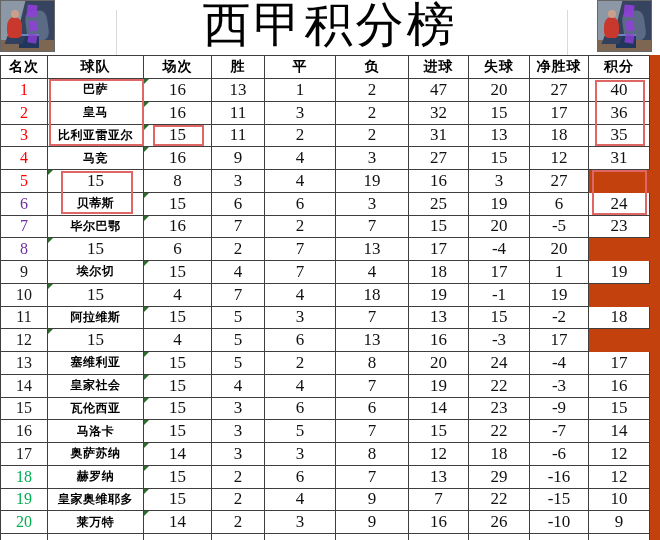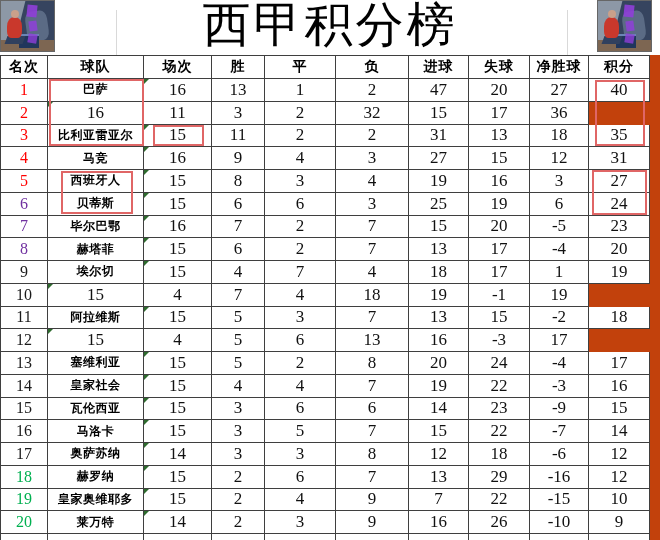--- a/index.html
+++ b/index.html
@@ -142,20 +142,23 @@
             <span>27</span>
           </div>
           <div class="cell num">
             <span>40</span>
           </div>
         </div>
         <div class="grid-row data-row">
           <div class="cell rank" style="color: rgb(255, 0, 0);">
             <span>2</span>
           </div>
+          <div class="cell team">
+            <span>皇马</span>
+          </div>
           <div class="cell num">
             <span class="tri"></span>
             <span>16</span>
           </div>
           <div class="cell num">
             <span>11</span>
           </div>
           <div class="cell num">
             <span>3</span>
           </div>
@@ -238,23 +241,20 @@
             <span>12</span>
           </div>
           <div class="cell num">
             <span>31</span>
           </div>
         </div>
         <div class="grid-row data-row">
           <div class="cell rank" style="color: rgb(255, 0, 0);">
             <span>5</span>
           </div>
-          <div class="cell team">
-            <span>西班牙人</span>
-          </div>
           <div class="cell num">
             <span class="tri"></span>
             <span>15</span>
           </div>
           <div class="cell num">
             <span>8</span>
           </div>
           <div class="cell num">
             <span>3</span>
           </div>
@@ -336,23 +336,20 @@
           <div class="cell num">
             <span>-5</span>
           </div>
           <div class="cell num">
             <span>23</span>
           </div>
         </div>
         <div class="grid-row data-row">
           <div class="cell rank" style="color: rgb(112, 48, 160);">
             <span>8</span>
-          </div>
-          <div class="cell team">
-            <span>赫塔菲</span>
           </div>
           <div class="cell num">
             <span class="tri"></span>
             <span>15</span>
           </div>
           <div class="cell num">
             <span>6</span>
           </div>
           <div class="cell num">
             <span>2</span>

